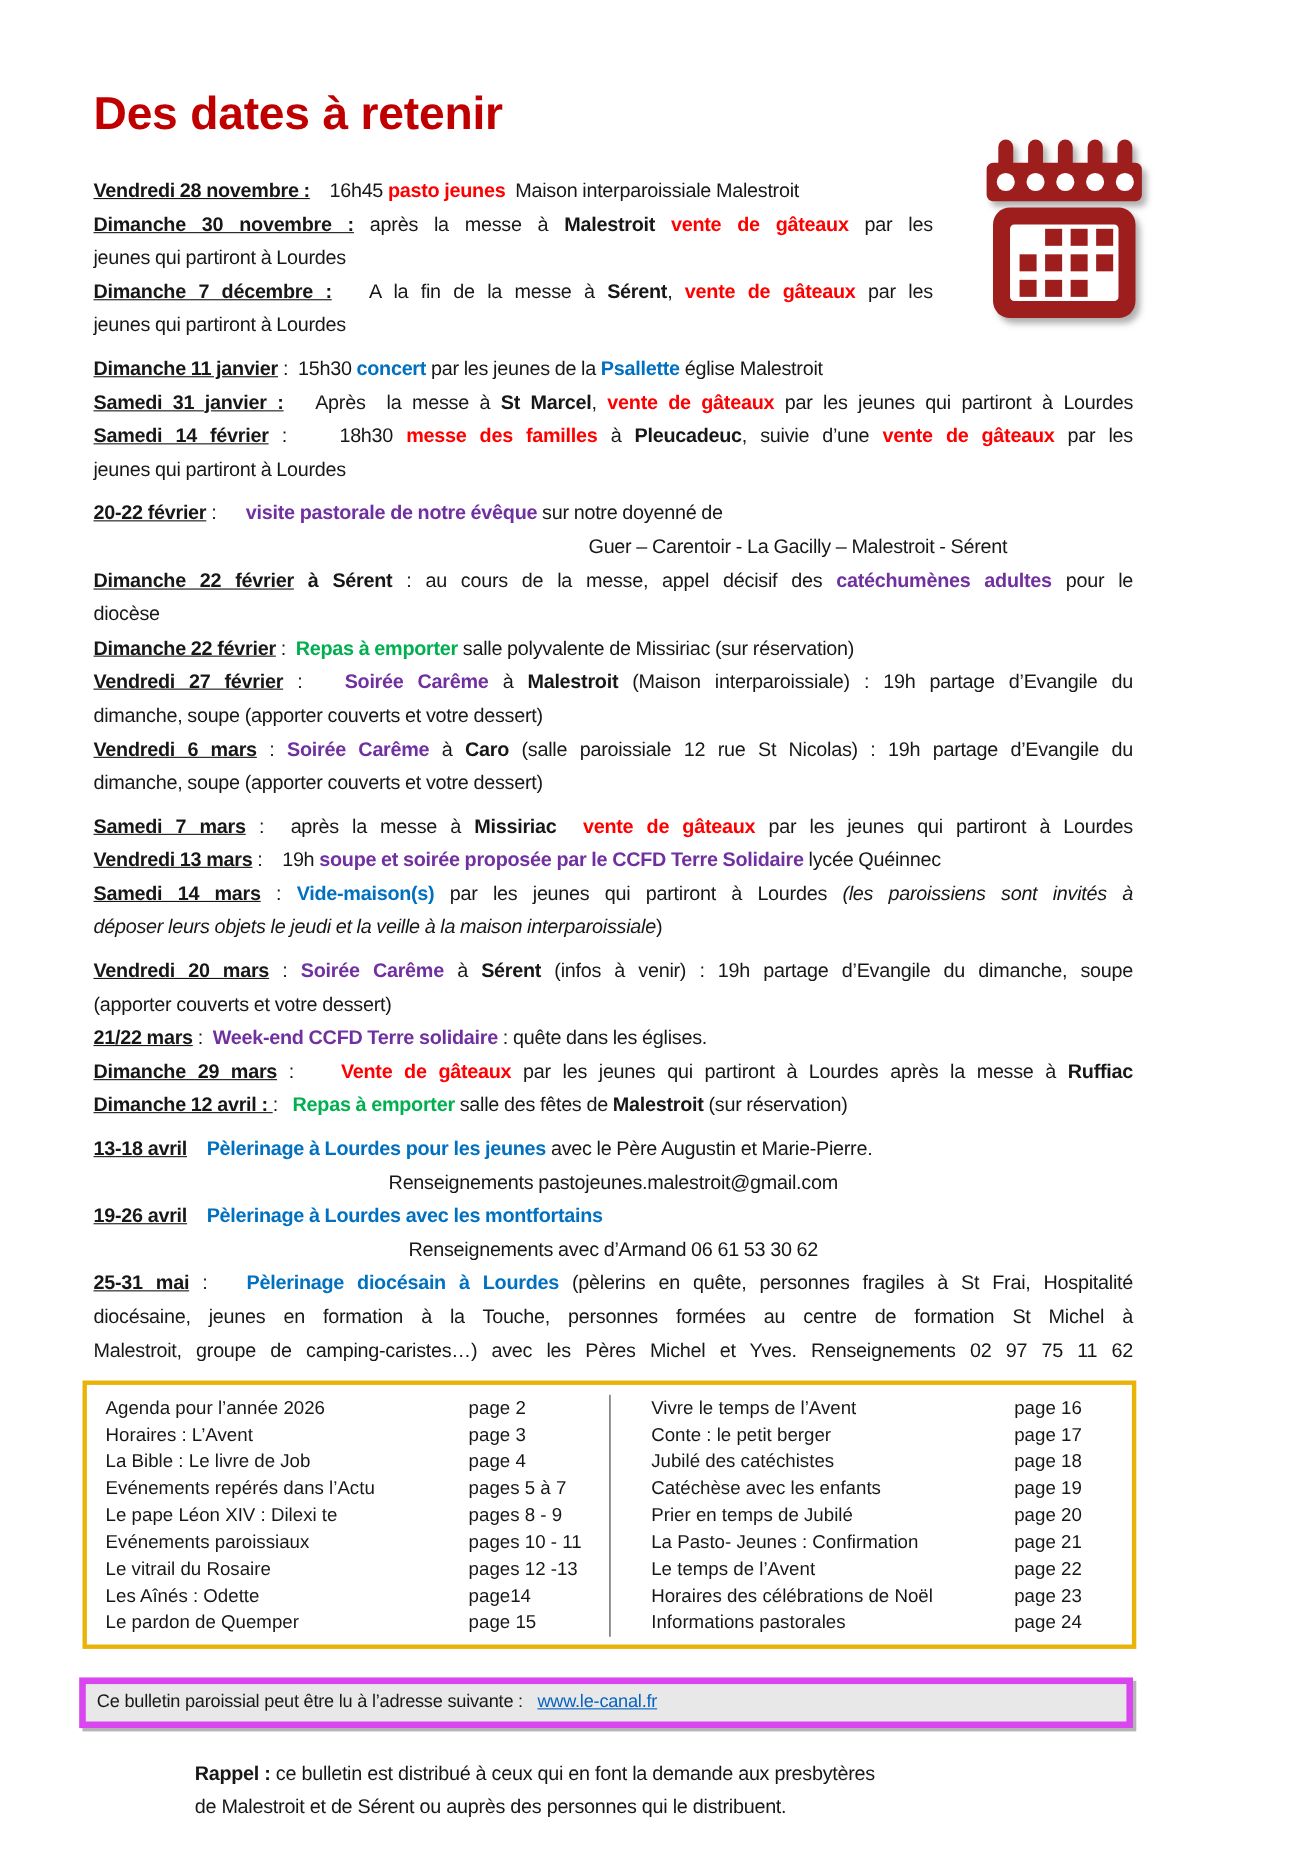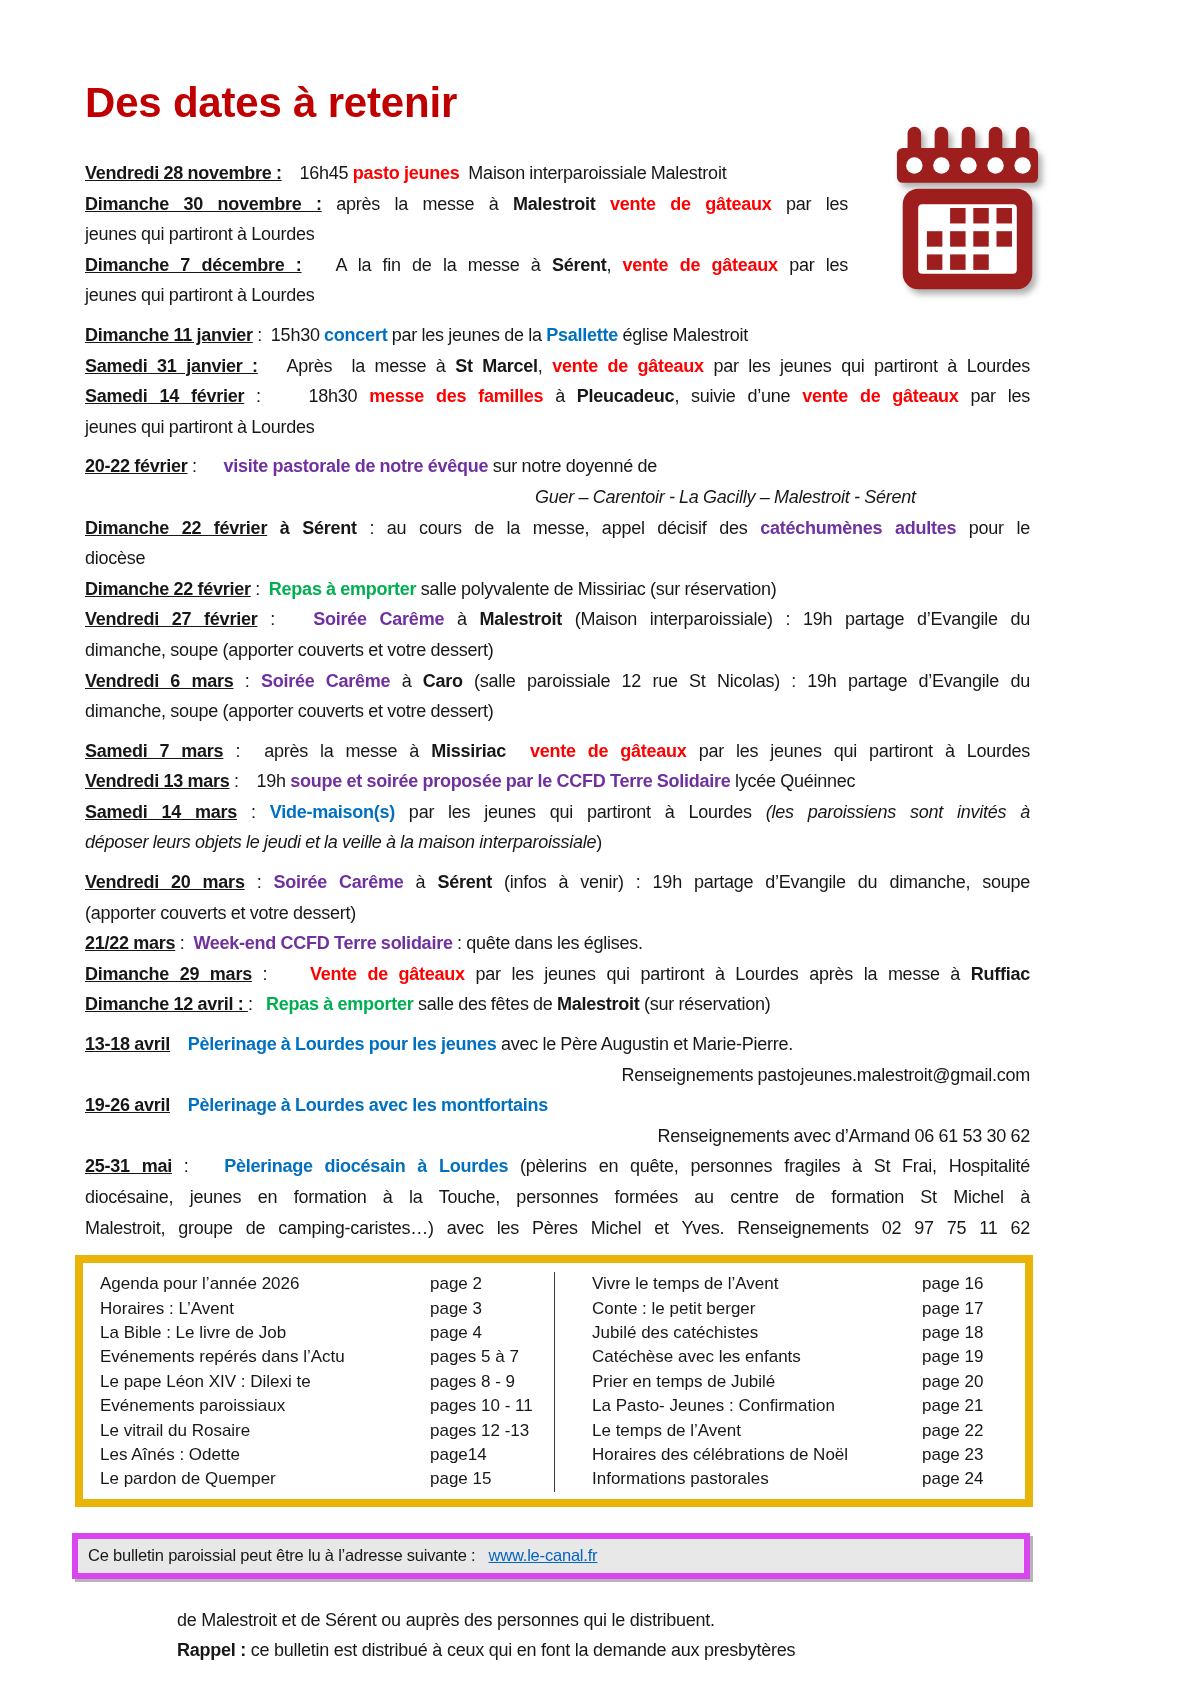--- a/index.html
+++ b/index.html
@@ -3,31 +3,31 @@
 <meta charset="utf-8">
 <style>
   html,body{margin:0;padding:0;background:#ffffff;}
   body{width:1190px;height:1683px;font-family:"Liberation Sans",sans-serif;color:#171717;overflow:hidden;position:relative;}
   .page{padding:84px 160px 0 85px;position:relative;}
   h1{margin:0;font-size:42px;line-height:38px;font-weight:700;color:var(--title);letter-spacing:-0.2px;}
   #lines{margin-top:36px;}
   .ln{font-size:18px;line-height:30.6px;letter-spacing:-0.25px;word-spacing:-0.3px;}
   .nw{width:763px;}
   .just{text-align:justify;text-align-last:justify;}
-  .right{text-align:right;}
+  .right{text-align:center;}
   .gap{margin-top:9px;}
   .sb{font-weight:700;}
   .su{text-decoration:underline;}
   .si{font-style:italic;margin-top:14px;}
   .sr{color:var(--red);}
   .sa{color:var(--blue);}
   .sp{color:var(--purple);}
   .sg{color:var(--green);}
   .cal{position:absolute;top:124px;right:150px;filter:drop-shadow(4px 5px 3px rgba(110,110,110,0.55));}
-  .toc{margin-top:12px;margin-left:-10px;width:958px;border:8px solid #eab308;display:flex;box-sizing:border-box;padding:9px 0 7px 0;}
+  .toc{margin-top:12px;margin-left:-10px;width:958px;border:4px solid #eab308;display:flex;box-sizing:border-box;padding:9px 0 7px 0;}
   .toc-col{width:50%;box-sizing:border-box;padding-left:17px;}
   .toc-col.rc{border-left:1.5px solid #3a3a3a;padding-left:37px;}
   .trow{display:flex;font-size:17px;line-height:24.4px;}
   .trow .t{width:330px;flex:none;}
   .urlbar{margin-top:26px;margin-left:-13px;width:958px;box-sizing:border-box;background:var(--bar);border:6px solid #d946ef;box-shadow:3px 3px 0 rgba(90,90,90,0.45);padding:7px 10px 8px 10px;font-size:16.5px;letter-spacing:-0.2px;}
   .urlbar a{color:var(--link);text-decoration:underline;cursor:pointer;}
   .rappel{margin-top:26px;padding-left:92px;font-size:18px;line-height:30.5px;letter-spacing:-0.25px;}
   .rappel .lbl{font-weight:700;}
 </style>
 </head>
@@ -73,21 +73,21 @@
       <div class="ln nw"><span class="sb su">Vendredi 28 novembre :</span><span>&nbsp;&nbsp;&nbsp;&nbsp;16h45 </span><span class="sb sr">pasto jeunes</span><span>&nbsp;&nbsp;Maison interparoissiale Malestroit</span></div>
       <div class="ln just nw"><span class="sb su">Dimanche 30 novembre :</span><span>&nbsp;après la messe à </span><span class="sb">Malestroit</span><span> </span><span class="sb sr">vente de gâteaux</span><span> par les</span></div>
       <div class="ln nw"><span>jeunes qui partiront à Lourdes</span></div>
       <div class="ln just nw"><span class="sb su">Dimanche 7 décembre :</span><span>&nbsp;&nbsp;&nbsp;A la fin de la messe à </span><span class="sb">Sérent</span><span>, </span><span class="sb sr">vente de gâteaux</span><span> par les</span></div>
       <div class="ln nw"><span>jeunes qui partiront à Lourdes</span></div>
       <div class="ln gap"><span class="sb su">Dimanche 11 janvier</span><span> :&nbsp; 15h30 </span><span class="sb sa">concert</span><span> par les jeunes de la </span><span class="sb sa">Psallette</span><span> église Malestroit</span></div>
       <div class="ln just"><span class="sb su">Samedi 31 janvier :</span><span>&nbsp;&nbsp;&nbsp;Après&nbsp; la messe à </span><span class="sb">St Marcel</span><span>, </span><span class="sb sr">vente de gâteaux</span><span> par les jeunes qui partiront à Lourdes</span></div>
       <div class="ln just"><span class="sb su">Samedi 14 février</span><span> :&nbsp;&nbsp;&nbsp;&nbsp;18h30 </span><span class="sb sr">messe des familles</span><span> à </span><span class="sb">Pleucadeuc</span><span>, suivie d’une </span><span class="sb sr">vente de gâteaux</span><span> par les</span></div>
       <div class="ln"><span>jeunes qui partiront à Lourdes</span></div>
       <div class="ln gap"><span class="sb su">20-22 février</span><span> :&nbsp;&nbsp;&nbsp;&nbsp;&nbsp;&nbsp;</span><span class="sb sp">visite pastorale de notre évêque</span><span> sur notre doyenné de</span></div>
-      <div class="ln" style="padding-left: 450px; font-style: italic;"><span>Guer – Carentoir - La Gacilly – Malestroit - Sérent</span></div>
+      <div class="ln" style="padding-left: 450px;"><span>Guer – Carentoir - La Gacilly – Malestroit - Sérent</span></div>
       <div class="ln just"><span class="sb su">Dimanche 22 février</span><span> </span><span class="sb">à Sérent</span><span> : au cours de la messe, appel décisif des </span><span class="sb sp">catéchumènes adultes</span><span> pour le</span></div>
       <div class="ln"><span>diocèse</span></div>
       <div class="ln"><span class="sb su">Dimanche 22 février</span><span> :&nbsp;&nbsp;</span><span class="sb sg">Repas à emporter</span><span> salle polyvalente de Missiriac (sur réservation)</span></div>
       <div class="ln just"><span class="sb su">Vendredi 27 février</span><span> :&nbsp;&nbsp;&nbsp;</span><span class="sb sp">Soirée Carême</span><span> à </span><span class="sb">Malestroit</span><span> (Maison interparoissiale) : 19h partage d’Evangile du</span></div>
       <div class="ln"><span>dimanche, soupe (apporter couverts et votre dessert)</span></div>
       <div class="ln just"><span class="sb su">Vendredi 6 mars</span><span> : </span><span class="sb sp">Soirée Carême</span><span> à </span><span class="sb">Caro</span><span> (salle paroissiale 12 rue St Nicolas) : 19h partage d’Evangile du</span></div>
       <div class="ln"><span>dimanche, soupe (apporter couverts et votre dessert)</span></div>
       <div class="ln just gap"><span class="sb su">Samedi 7 mars</span><span> :&nbsp;&nbsp;après la messe à </span><span class="sb">Missiriac</span><span>&nbsp; </span><span class="sb sr">vente de gâteaux</span><span> par les jeunes qui partiront à Lourdes</span></div>
       <div class="ln"><span class="sb su">Vendredi 13 mars</span><span> :&nbsp;&nbsp;&nbsp;&nbsp;19h </span><span class="sb sp">soupe et soirée proposée par le CCFD Terre Solidaire</span><span> lycée Quéinnec</span></div>
       <div class="ln just"><span class="sb su">Samedi 14 mars</span><span> :&nbsp;</span><span class="sb sa">Vide-maison(s)</span><span> par les jeunes qui partiront à Lourdes </span><span class="si">(les paroissiens sont invités à</span></div>
@@ -183,17 +183,17 @@
           <span class="p">page 24</span>
         </div>
       </div>
   </div>
 
   <div class="urlbar">
     <span>Ce bulletin paroissial peut être lu à l’adresse suivante : &nbsp;&nbsp;</span><a>www.le-canal.fr</a>
   </div>
 
   <div class="rappel">
+    <div><span class="lbl">Rappel :</span><span> ce bulletin est distribué à ceux qui en font la demande aux presbytères</span></div>
     <div>de Malestroit et de Sérent ou auprès des personnes qui le distribuent.</div>
-    <div><span class="lbl">Rappel :</span><span> ce bulletin est distribué à ceux qui en font la demande aux presbytères</span></div>
   </div>
 
 </div>
 
 </body></html>

